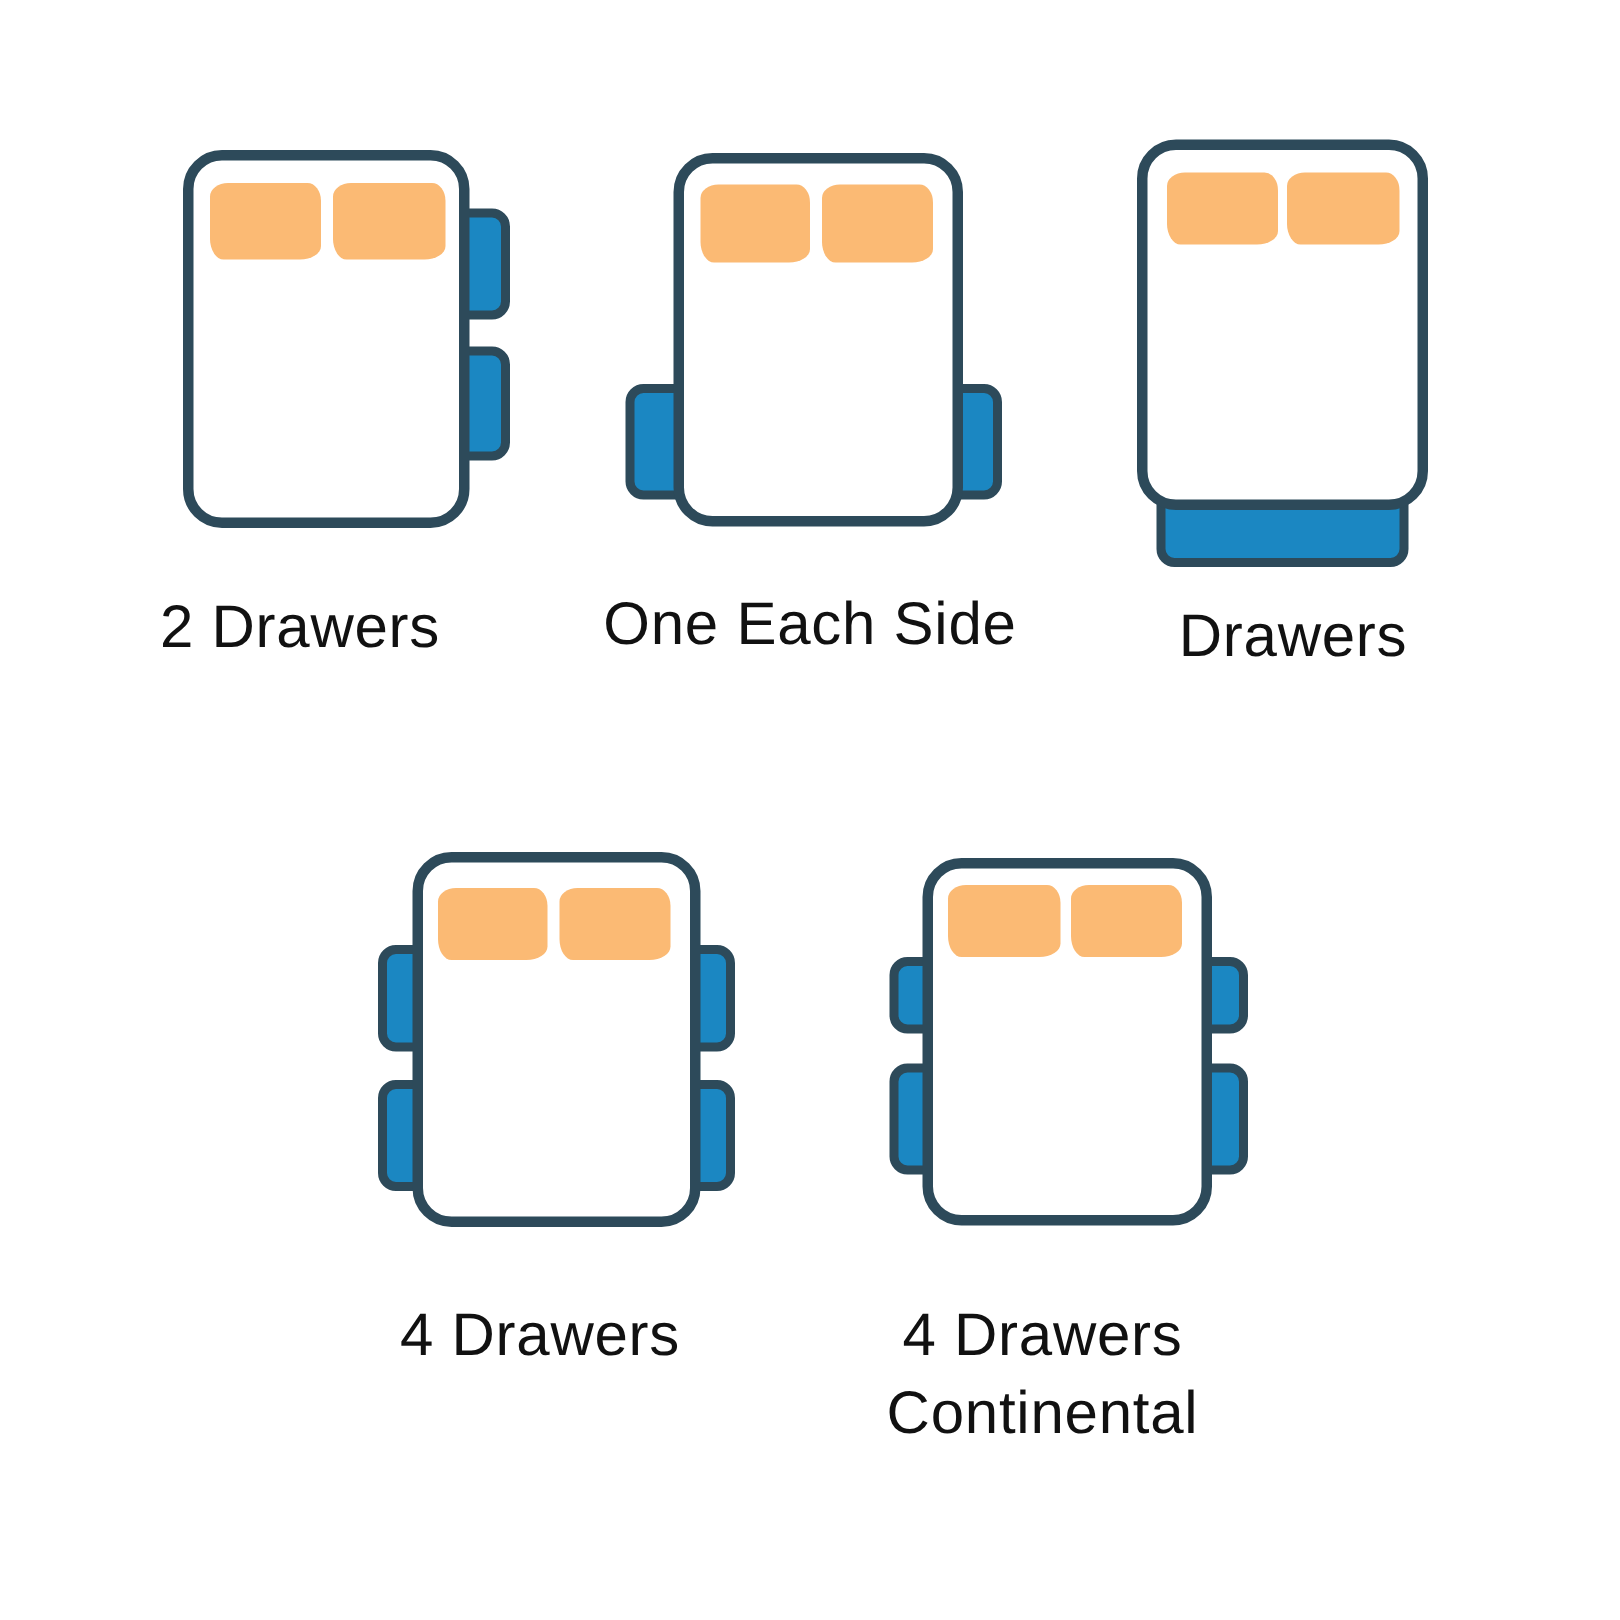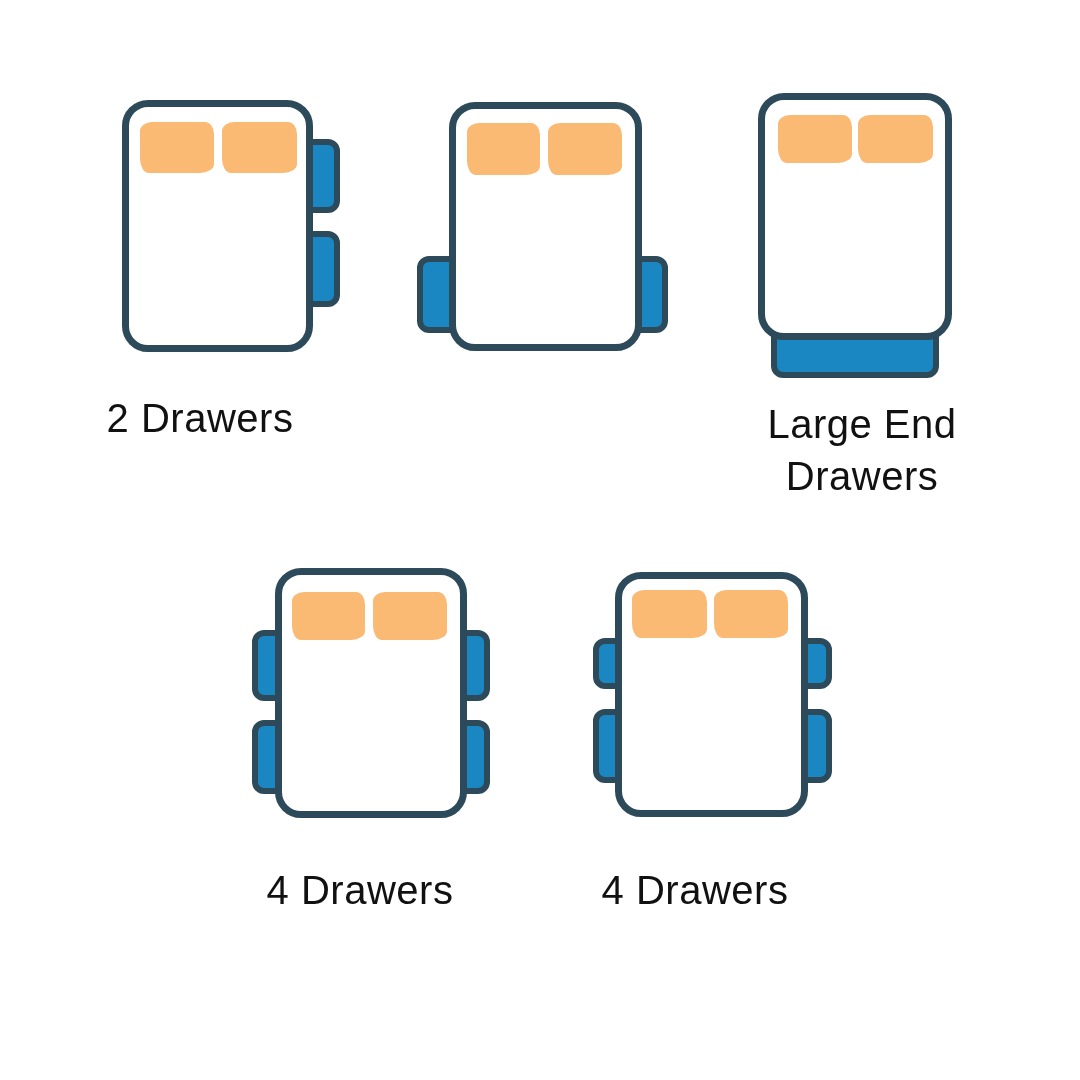--- a/index.html
+++ b/index.html
@@ -67,31 +67,31 @@
   </div>
 
   <div class="figure">
     <div class="drawer" style="left:417px;top:256px;width:52px;height:77px"></div>
     <div class="drawer" style="left:616px;top:256px;width:52px;height:77px"></div>
     <div class="bed" style="left:449px;top:102px;width:193px;height:249px">
       <div class="pillow" style="left:11px;top:14px;width:73px;height:52px"></div>
       <div class="pillow" style="left:92px;top:14px;width:74px;height:52px"></div>
     </div>
     <div class="label" style="left:390px;top:390px;width:300px">
+      <div>One Each Side</div>
     </div>
   </div>
 
   <div class="figure">
     <div class="drawer" style="left:771px;top:322px;width:168px;height:56px"></div>
     <div class="bed" style="left:758px;top:93px;width:194px;height:247px">
       <div class="pillow" style="left:13px;top:15px;width:74px;height:48px"></div>
       <div class="pillow" style="left:93px;top:15px;width:75px;height:48px"></div>
     </div>
     <div class="label" style="left:712px;top:398px;width:300px">
-      <div>Large End</div>
       <div>Drawers</div>
     </div>
   </div>
 
   <div class="figure">
     <div class="drawer" style="left:252px;top:630px;width:48px;height:71px"></div>
     <div class="drawer" style="left:252px;top:720px;width:48px;height:74px"></div>
     <div class="drawer" style="left:442px;top:630px;width:48px;height:71px"></div>
     <div class="drawer" style="left:442px;top:720px;width:48px;height:74px"></div>
     <div class="bed" style="left:275px;top:568px;width:192px;height:250px">
@@ -107,16 +107,17 @@
     <div class="drawer" style="left:593px;top:638px;width:48px;height:51px"></div>
     <div class="drawer" style="left:593px;top:709px;width:48px;height:74px"></div>
     <div class="drawer" style="left:784px;top:638px;width:48px;height:51px"></div>
     <div class="drawer" style="left:784px;top:709px;width:48px;height:74px"></div>
     <div class="bed" style="left:615px;top:572px;width:193px;height:245px">
       <div class="pillow" style="left:10px;top:11px;width:75px;height:48px"></div>
       <div class="pillow" style="left:92px;top:11px;width:74px;height:48px"></div>
     </div>
     <div class="label" style="left:545px;top:864px;width:300px">
       <div>4 Drawers</div>
+      <div>Continental</div>
     </div>
   </div>
 
 </div>
 
 </body></html>

